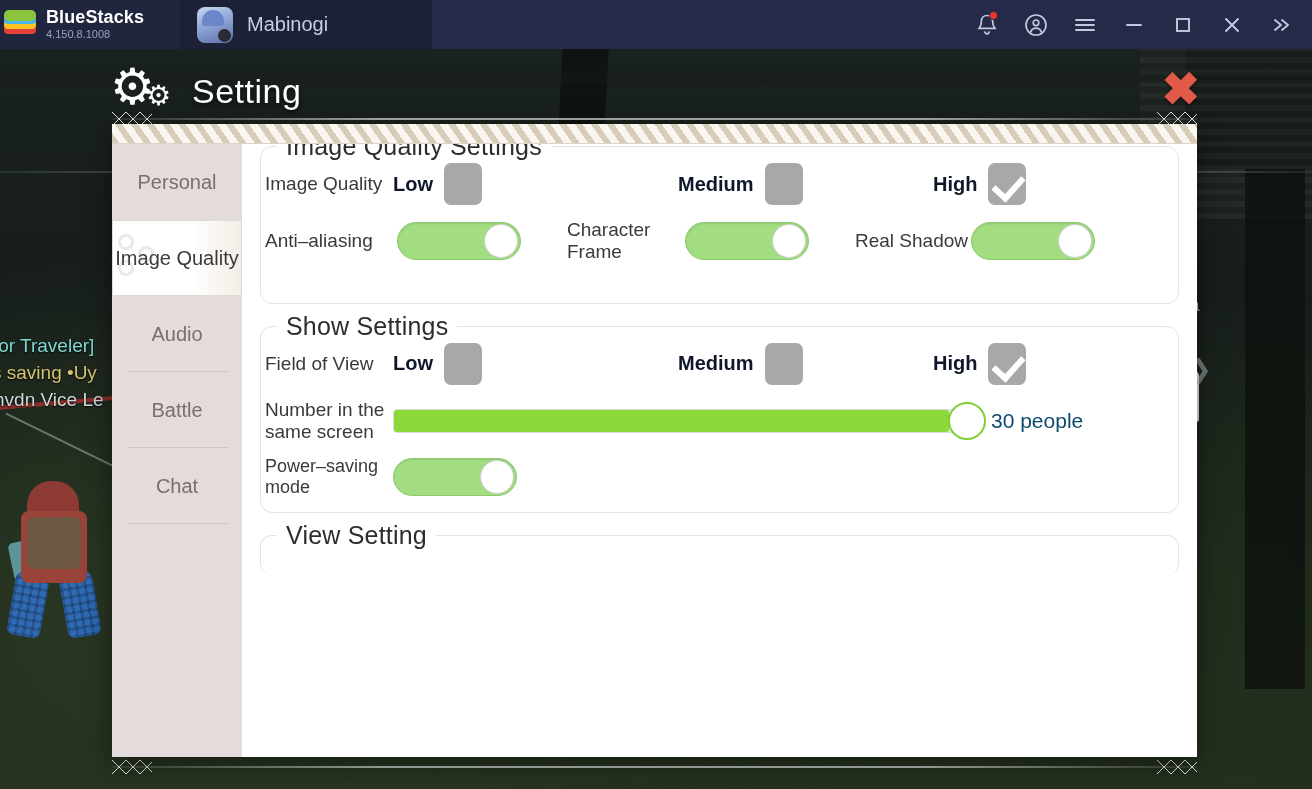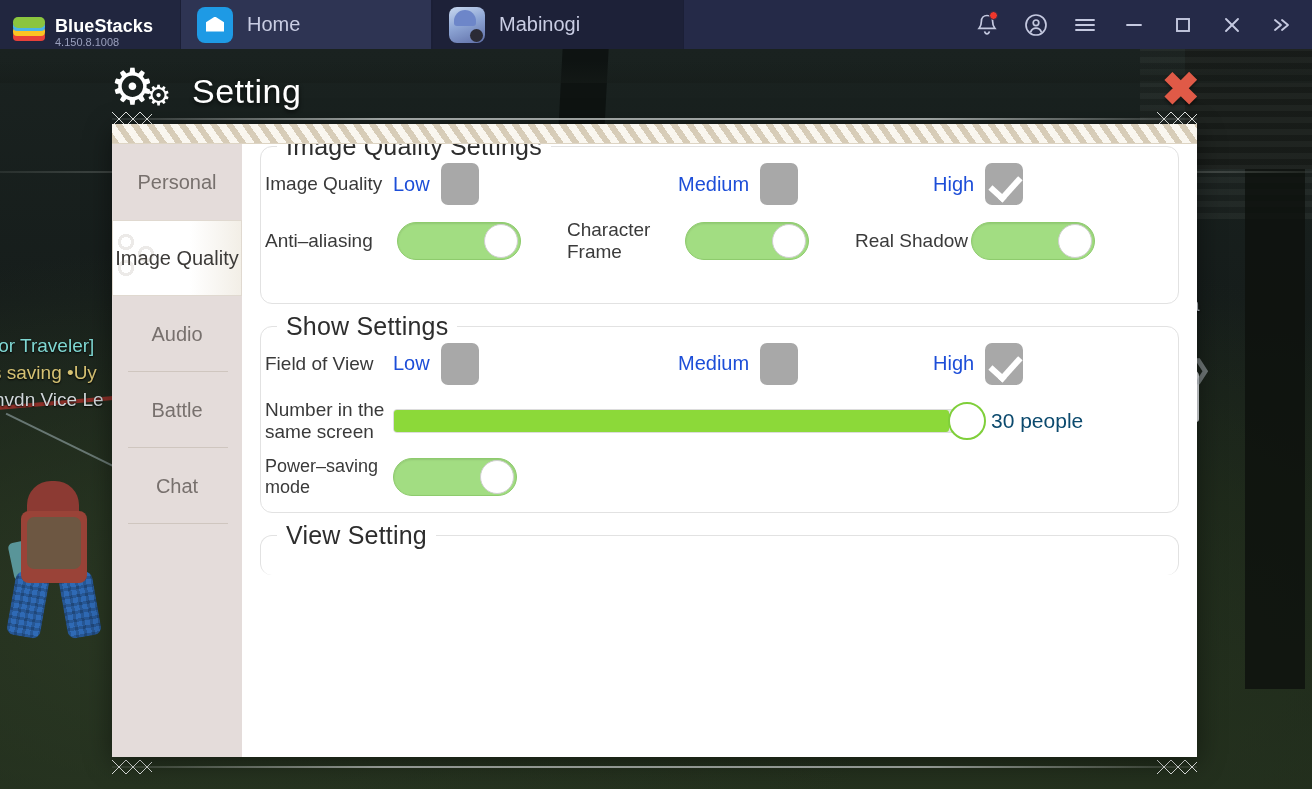--- a/index.html
+++ b/index.html
@@ -12,22 +12,22 @@
 
   
   .bs-bar {
     position: absolute; top: 0; left: 0;
     width: 1312px; height: 49px;
     background: #252a48;
     display: flex; align-items: stretch;
     z-index: 40;
   }
   .bs-brand {
-    width: 180px; display: flex; align-items: flex-end;
-    padding-left: 12px; gap: 9px;
+    width: 180px; display: flex; align-items: center;
+    padding-left: 3px; gap: 9px;
     background: #21263f;
   }
   .bs-logo { width: 34px; height: 34px; position: relative; }
   .bs-logo i { position: absolute; left: 1px; width: 32px; height: 9px; border-radius: 4px; display:block; }
   .bs-logo i.l1 { top: 17px; background: #e8413a; }
   .bs-logo i.l2 { top: 12px; background: #fcc423; }
   .bs-logo i.l3 { top: 7px; background: #4ab5e8; }
   .bs-logo i.l4 { top: 2px; background: #8bc53f; height: 11px; border-radius: 5px; }
   .bs-brandtext { display: flex; flex-direction: column; line-height: 1.05; }
   .bs-name { color: #ffffff; font-size: 18px; font-weight: bold; letter-spacing: .1px; }
@@ -227,21 +227,21 @@
   .row:last-child { margin-bottom: 0; }
   .rlabel {
     font-size: 19px; color: #3a3a3a; line-height: 1.15;
     flex: none;
   }
   .rlabel.w128 { width: 128px; }
 
   
   .cb-group { display: flex; align-items: center; flex: 1; }
   .cb-item { display: flex; align-items: center; gap: 11px; }
-  .cb-item .cbl { font-size: 20px; color: #1d4ed8; }
+  .cb-item .cbl { font-size: 20px; color: #0f172a; font-weight: bold; }
   .cbox {
     width: 38px; height: 42px; border-radius: 7px; background: #a8a8a8;
     cursor: pointer; position: relative; flex: none;
   }
   .cbox.checked::after {
     content: ""; position: absolute; left: 11px; top: 7px;
     width: 13px; height: 24px; border: solid #ffffff;
     border-width: 0 6px 6px 0; transform: rotate(42deg);
   }
 
@@ -437,24 +437,20 @@
         <i class="l2"></i>
         <i class="l3"></i>
         <i class="l4"></i>
     </div>
     <div class="bs-brandtext">
       <span class="bs-name">BlueStacks</span>
       <span class="bs-ver">4.150.8.1008</span>
     </div>
   </div>
 
-  <div class="bs-tab home">
-    <span class="tab-ico home"></span>
-    <span class="tab-label">Home</span>
-  </div>
 
   <div class="bs-tab active">
     <span class="tab-ico mabi"></span>
     <span class="tab-label">Mabinogi</span>
   </div>
 
   <div class="bs-spacer"></div>
 
   <div class="bs-icons">
     <div class="bs-ic">

